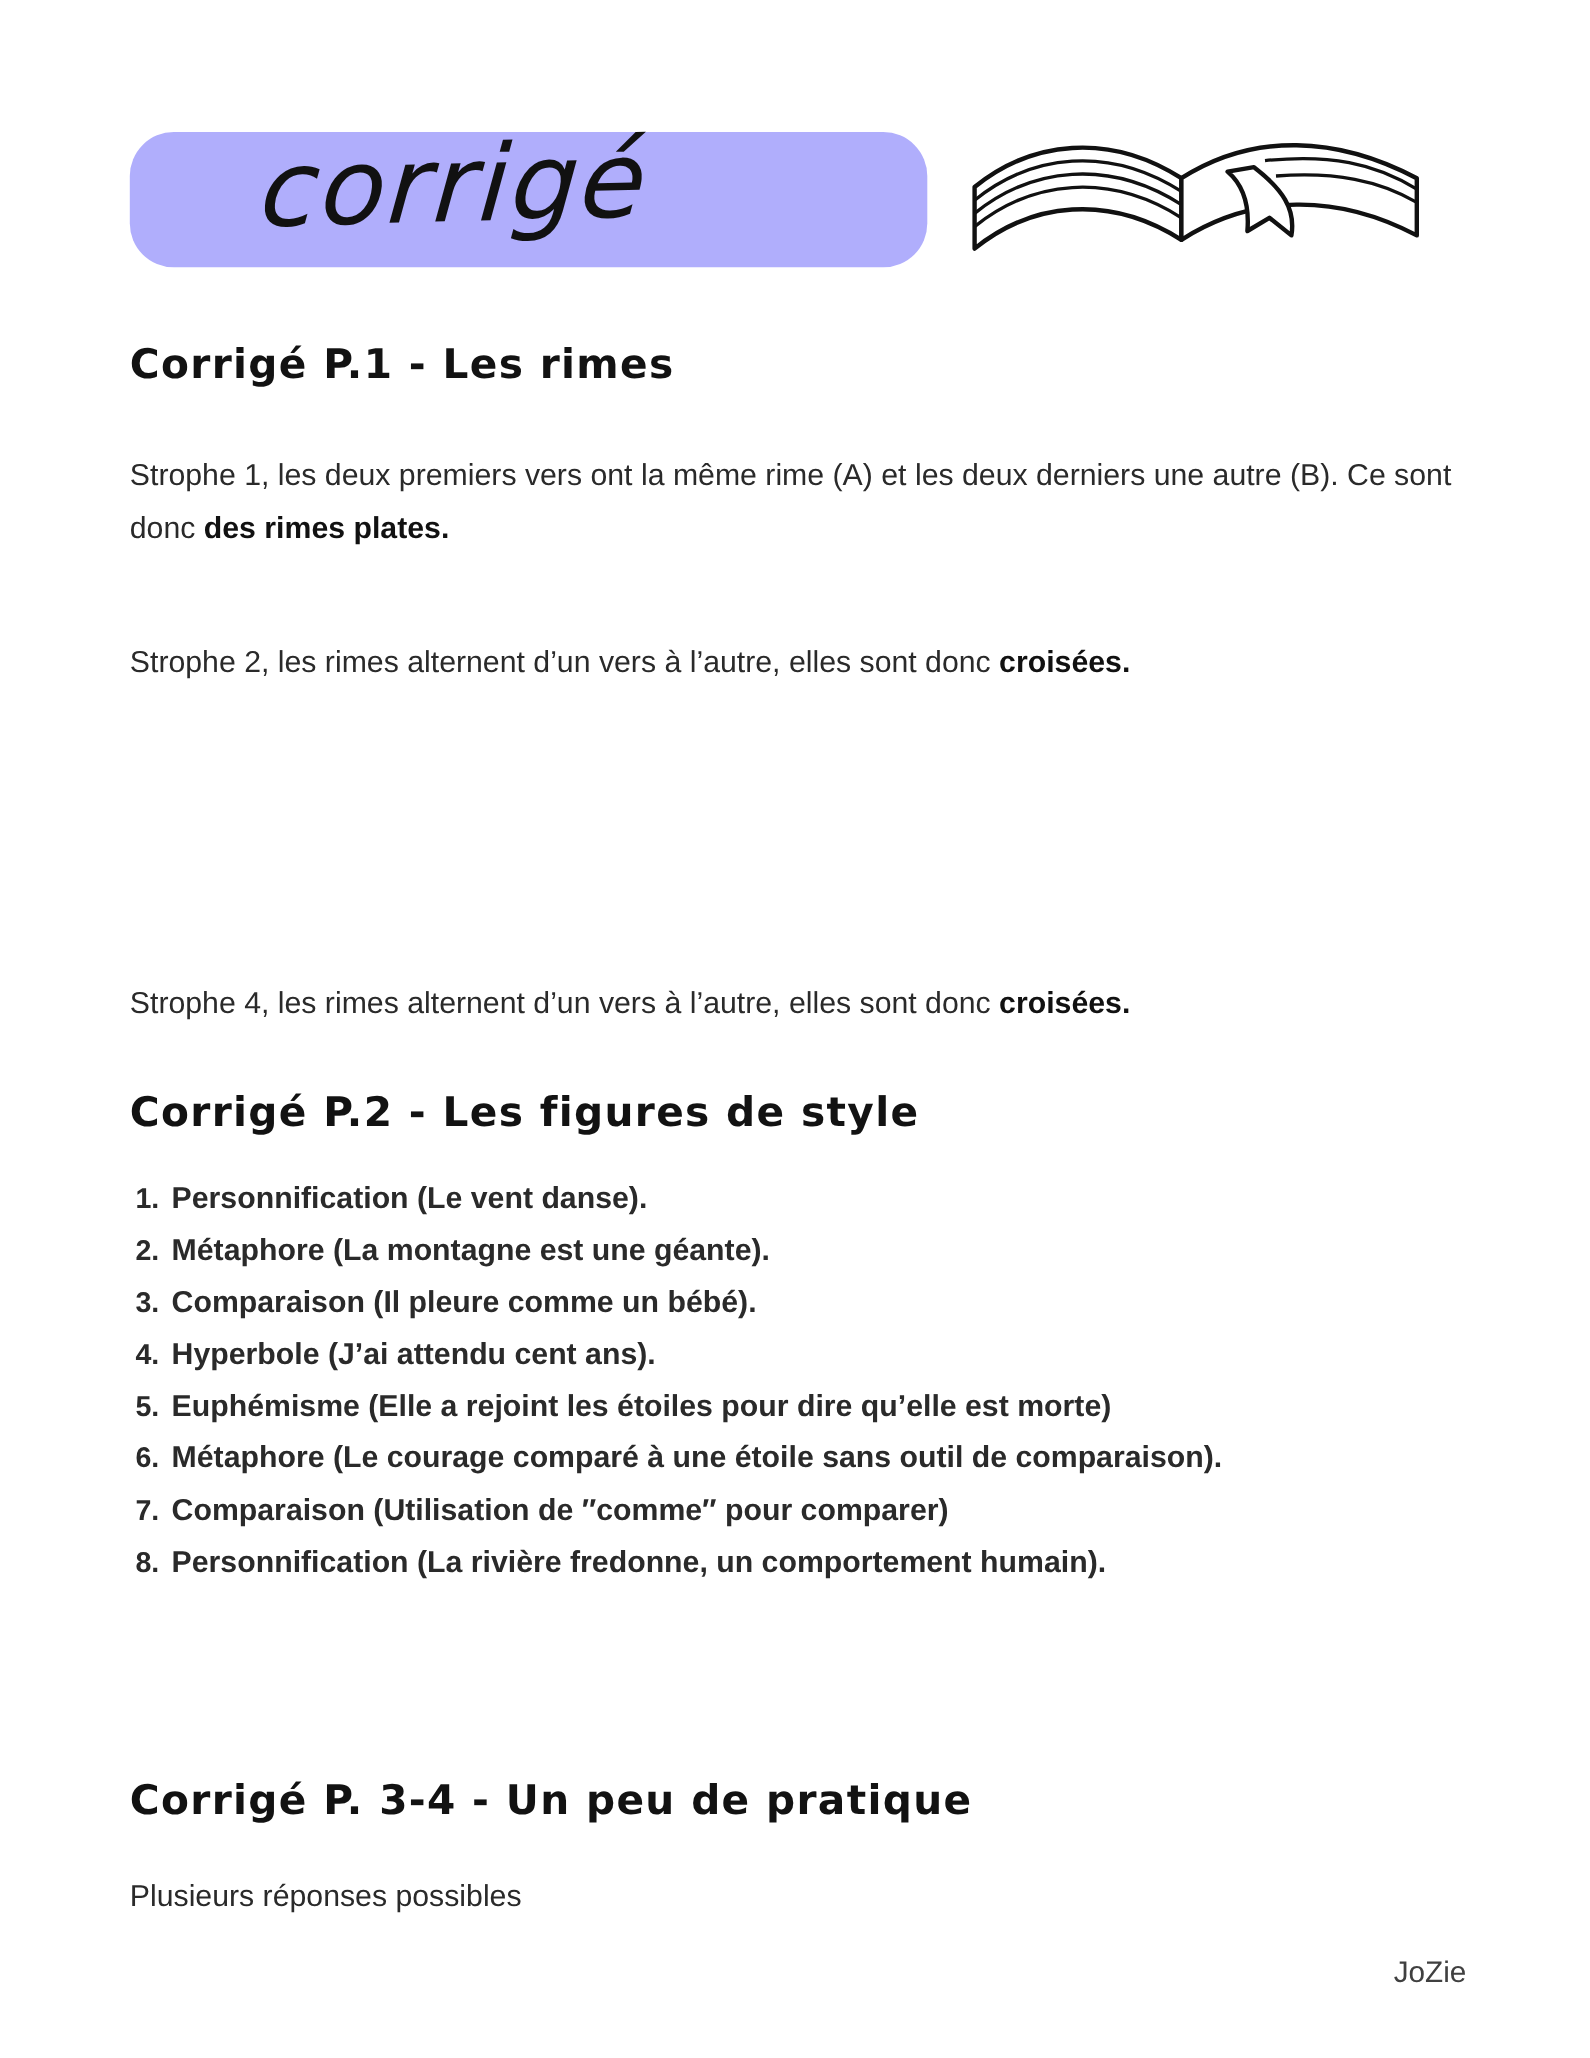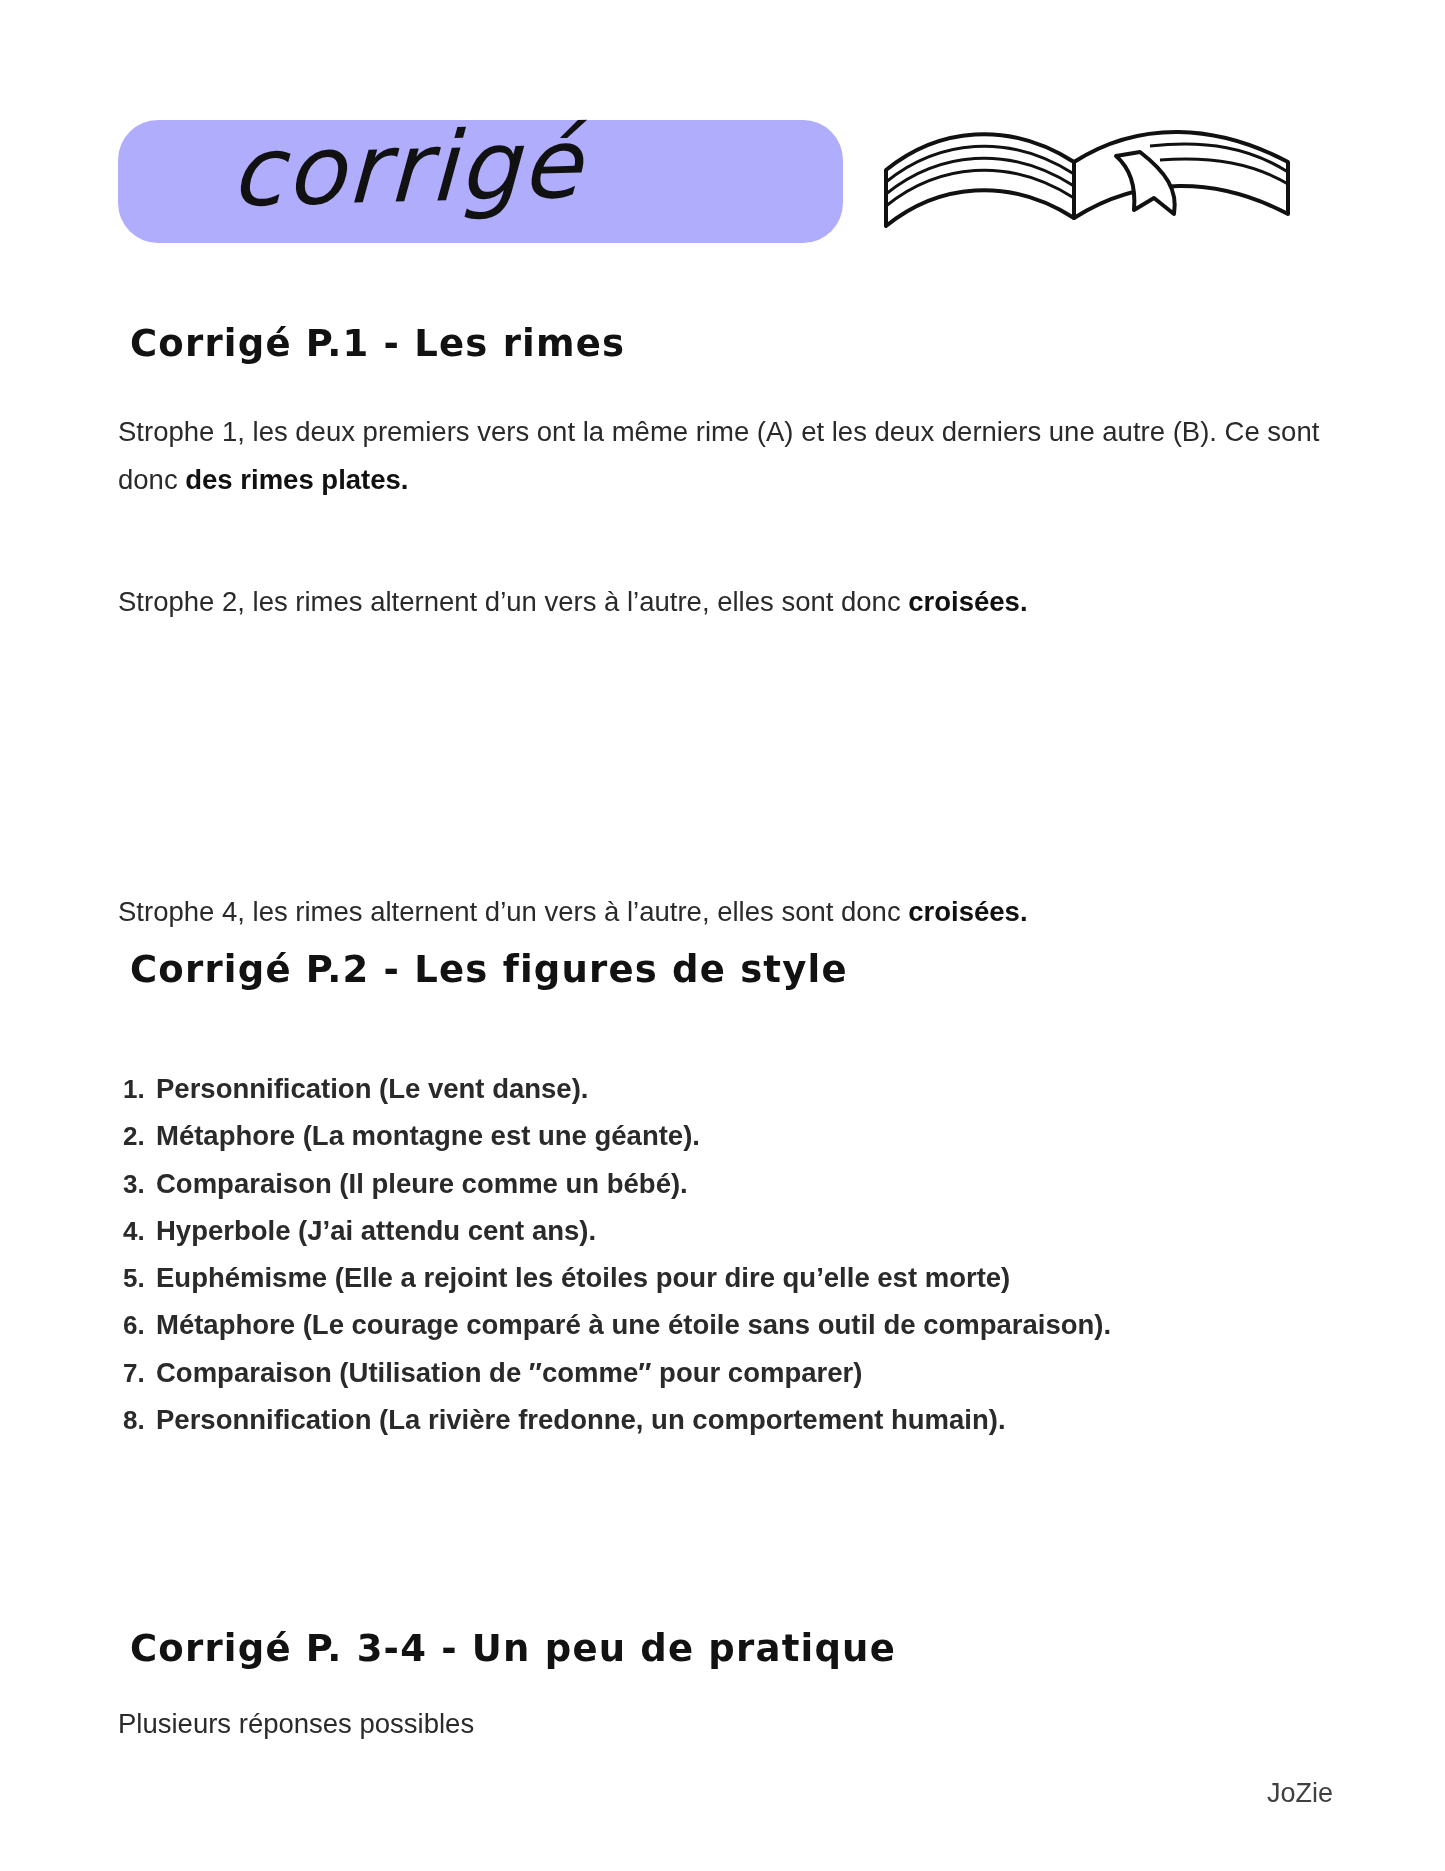--- a/index.html
+++ b/index.html
@@ -57,21 +57,21 @@
     top: 0px;
   }
 
   
   h2.section-heading {
     font-family: "DejaVu Sans", sans-serif;
     font-size: 37px;
     font-weight: 700;
     letter-spacing: 1.2px;
     color: #121212;
-    margin: 12px;
+    margin: 0;
     white-space: nowrap;
   }
 
   
   .para {
     font-size: 27.5px;
     line-height: 1.75;
     color: #2a2a2a;
     max-width: 1245px;
     margin: 0;
@@ -82,21 +82,21 @@
     text-align: center;
   }
 
   
   #heading-rimes { position: absolute; left: 118px; top: 310px; }
   #para-1 { position: absolute; left: 118px; top: 408px; width: 1245px; }
   #para-2 { position: absolute; left: 118px; top: 578px; width: 1280px; }
   #para-3 { position: absolute; left: 118px; top: 685px; width: 1245px; }
   #para-4 { position: absolute; left: 118px; top: 888px; width: 1280px; }
 
-  #heading-figures { position: absolute; left: 118px; top: 936px; }
+  #heading-figures { position: absolute; left: 118px; top: 990px; }
   #figures-list {
     position: absolute;
     left: 118px;
     top: 1065px;
     margin: 0;
     padding-left: 34px;
     list-style-position: outside;
     font-weight: bold;
   }
   #figures-list li {

